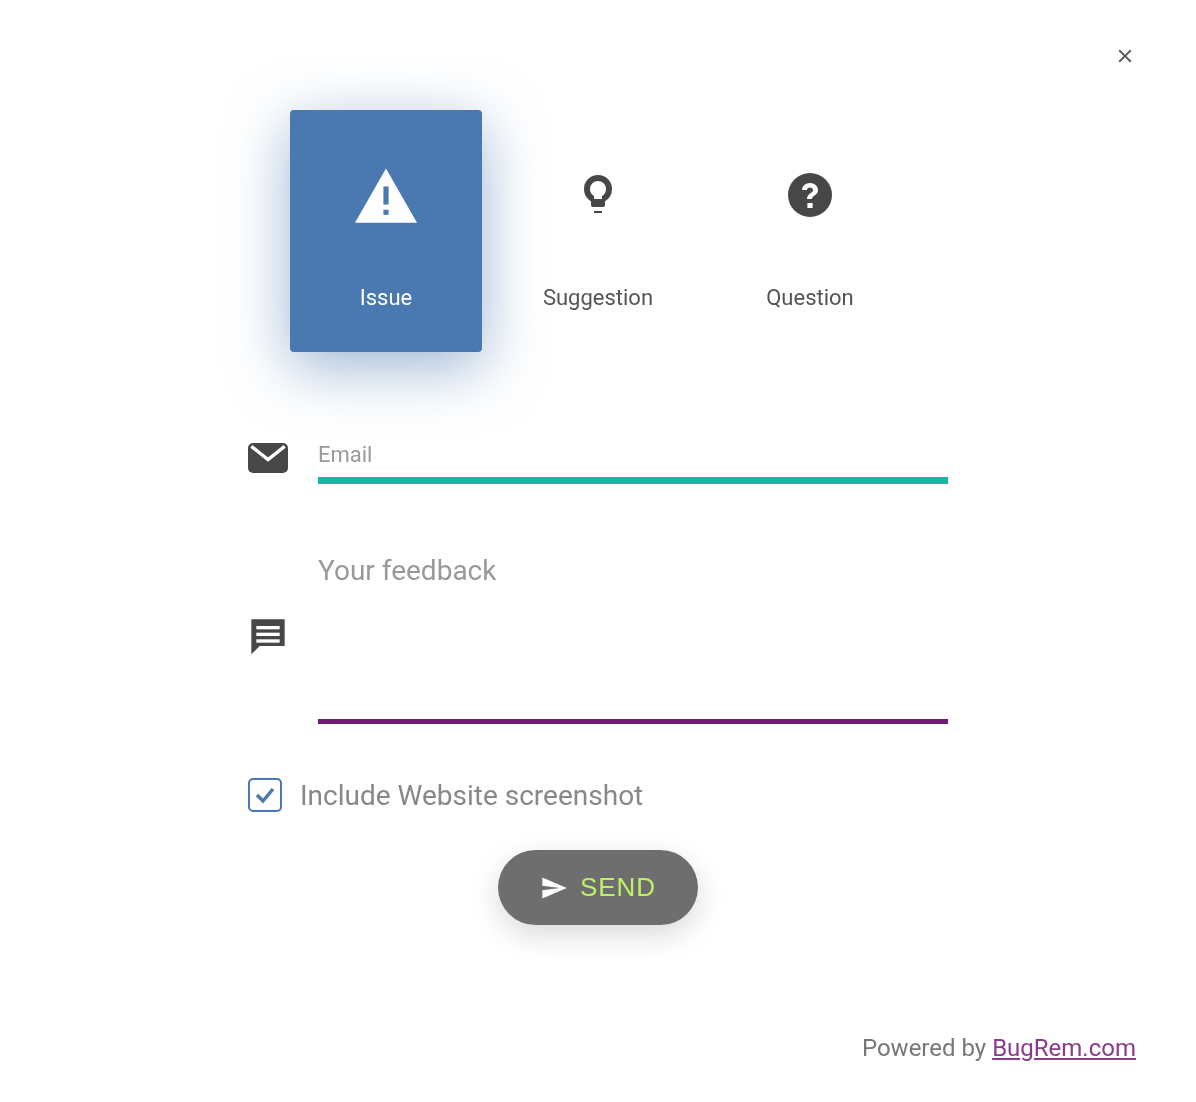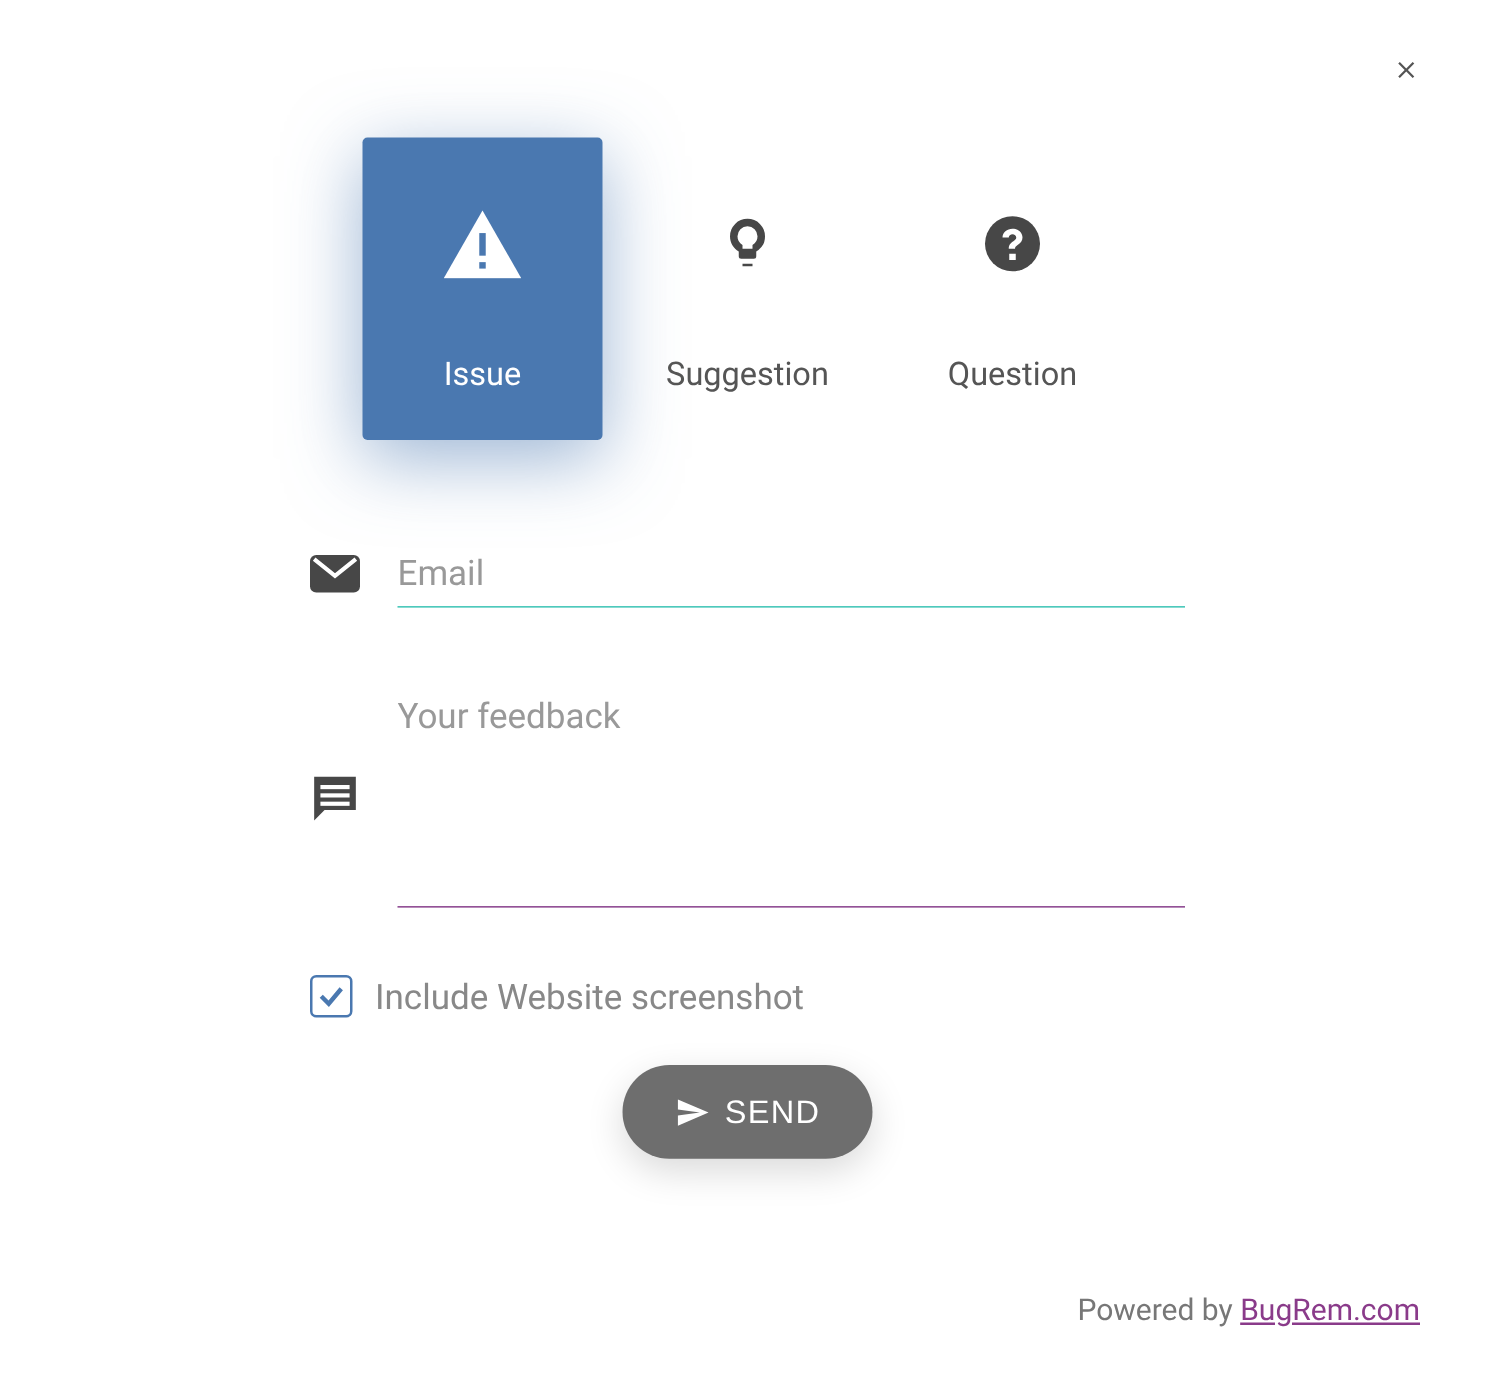--- a/index.html
+++ b/index.html
@@ -39,21 +39,21 @@
   position: relative;
 }
 .tab-icon {
   height: 60px;
   display: flex;
   align-items: center;
   justify-content: center;
 }
 .tab-label {
   margin-top: 60px;
-  font-size: 26px;
+  font-size: 22px;
   color: #555;
   font-weight: 400;
 }
 .tab.active {
   background: #4A78B0;
   box-shadow: 0 15px 60px rgba(74,120,176,0.55);
 }
 .tab.active .tab-label { color: #fff; }
 .form-area {
   width: 700px;
@@ -69,37 +69,37 @@
   flex-shrink: 0;
   display: flex;
   align-items: center;
 }
 .field-input-wrap {
   flex: 1;
 }
 .text-input {
   width: 100%;
   border: none;
-  border-bottom: 1px solid #14b8a6;
-  font-size: 28px;
+  border-bottom: 7px solid #14b8a6;
+  font-size: 22px;
   padding: 10px 0;
   outline: none;
   color: #333;
   font-family: inherit;
 }
 .text-input::placeholder { color: #999; }
 .textarea-row {
   display: flex;
   align-items: center;
   margin-bottom: 50px;
 }
 .textarea-input {
   width: 100%;
   border: none;
-  border-bottom: 1px solid #701a75;
+  border-bottom: 5px solid #701a75;
   font-size: 28px;
   padding: 10px 0 130px 0;
   outline: none;
   color: #333;
   resize: none;
   font-family: inherit;
   height: 180px;
 }
 .textarea-input::placeholder { color: #999; }
 .checkbox-row {
@@ -123,21 +123,21 @@
   margin-left: 18px;
   font-size: 28px;
   color: #888;
 }
 .send-row {
   display: flex;
   justify-content: center;
 }
 .send-btn {
   background: #6e6e6e;
-  color: #ffffff;
+  color: #bef264;
   border: none;
   border-radius: 40px;
   padding: 22px 42px;
   font-size: 26px;
   font-weight: 500;
   display: flex;
   align-items: center;
   gap: 12px;
   cursor: pointer;
   box-shadow: 0 10px 30px rgba(0,0,0,0.15);

